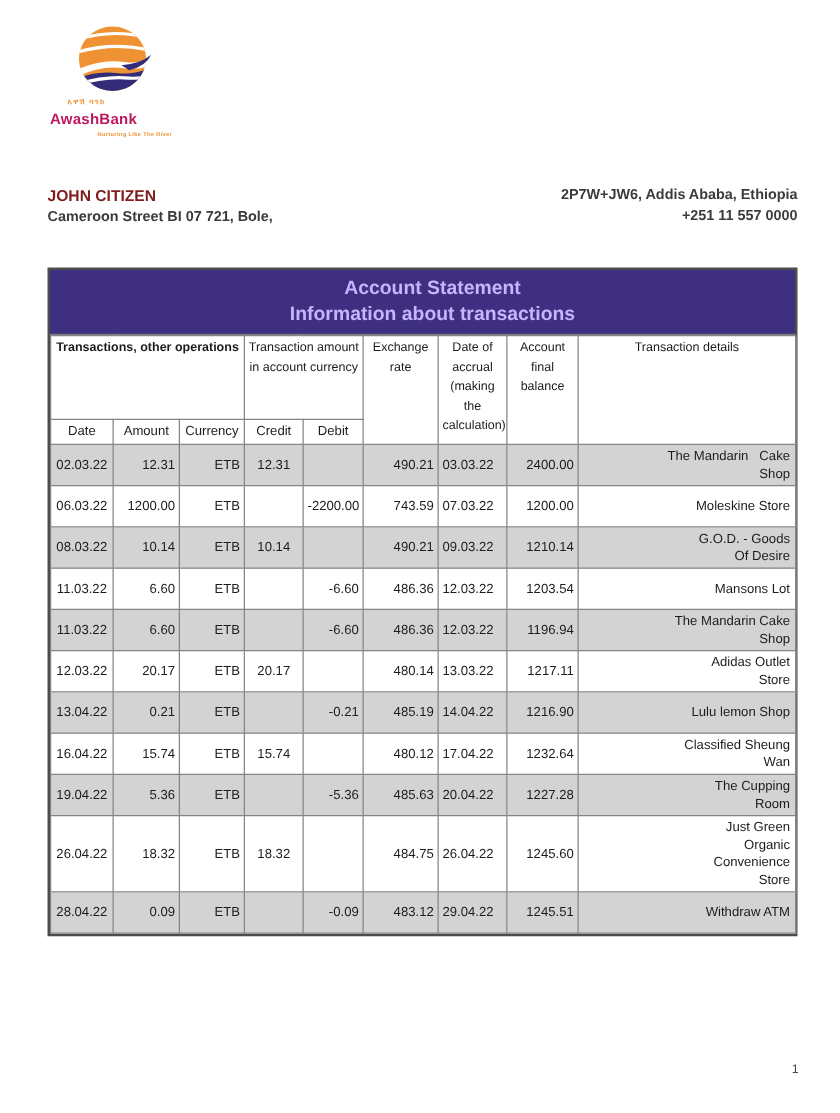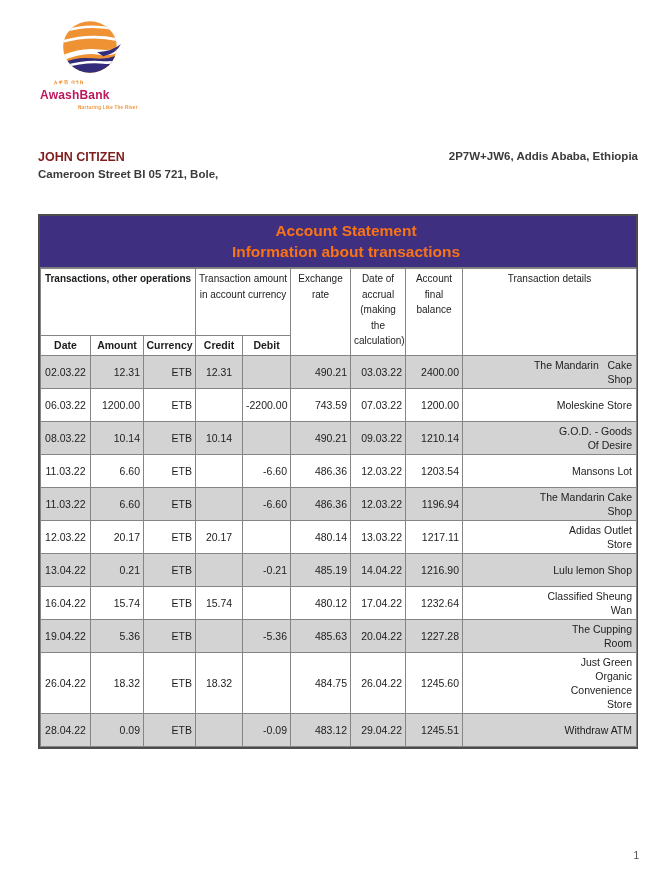--- a/index.html
+++ b/index.html
@@ -41,55 +41,55 @@
   .addr-right { text-align: right; }
 
   
   .statement-box {
     margin-top: 31px;
     border: 2px solid #4c4c4c;
     width: 600px;
   }
   .banner {
     background: #3e2f80;
-    color: #f97316;
+    color: #c4b5fd;
     text-align: center;
     padding: 4px 0 5px 16px;
     border-bottom: 1px solid #7d7d7d;
   }
   .banner div { font-size: 15.5px; font-weight: bold; line-height: 21px; }
 
   table { border-collapse: collapse; width: 100%; table-layout: fixed; }
   th, td { border: 1px solid #858585; }
 
   thead th {
     font-size: 10px; background: #ffffff;
     vertical-align: top; text-align: center;
     font-weight: normal; line-height: 15.5px; padding: 2px 3px;
   }
   thead th.bold-h { font-weight: bold; }
   tr.group-row { height: 67px; }
   tr.sub-row { height: 20px; }
-  tr.sub-row th { font-weight: bold; font-size: 10.5px; vertical-align: middle; padding: 1px; }
+  tr.sub-row th { font-weight: normal; font-size: 10.5px; vertical-align: middle; padding: 1px; }
 
   tbody td {
     font-size: 10.5px; line-height: 14px;
     padding: 2px 3px; vertical-align: middle;
     background: #ffffff;
   }
   tbody tr { height: 33px; }
   tbody tr:nth-child(odd) td { background: #d3d3d3; }
 
   td.c-date     { text-align: center; }
   td.c-amount   { text-align: right; }
   td.c-currency { text-align: right; }
   td.c-credit   { text-align: center; }
   td.c-debit    { text-align: right; }
   td.c-rate     { text-align: right; }
-  td.c-accrual  { text-align: right; }
+  td.c-accrual  { text-align: left; }
   td.c-balance  { text-align: right; }
   td.c-details  { text-align: right; white-space: pre-wrap; padding-right: 4px; }
 
   
   .page-number {
     position: absolute; right: 33px; top: 850px;
     font-size: 10px; color: #4a4a4a;
   }
 </style>
 </head>
@@ -116,24 +116,25 @@
         <path d="M38,31 Q53,30 61,23 Q57,32 44,35 Z" fill="#332c7b"></path>
       </svg>
       <div class="logo-amharic">አዋሽ ባንክ</div>
       <div class="logo-name">AwashBank</div>
       <div class="logo-tagline">Nurturing Like The River</div>
     </div>
 
     <div class="addr-row">
       <div class="addr-left">
         <div class="addr-name">JOHN CITIZEN</div>
-        <div>Cameroon Street BI 05 721, Bole,</div>
+        <div>Cameroon Street BI 07 721, Bole,</div>
       </div>
       <div class="addr-right">
         <div>2P7W+JW6, Addis Ababa, Ethiopia</div>
+        <div>+251 11 557 0000</div>
       </div>
     </div>
 
     <div class="statement-box">
       <div class="banner">
         <div>Account Statement</div>
         <div>Information about transactions</div>
       </div>
       <table>
         <colgroup>

